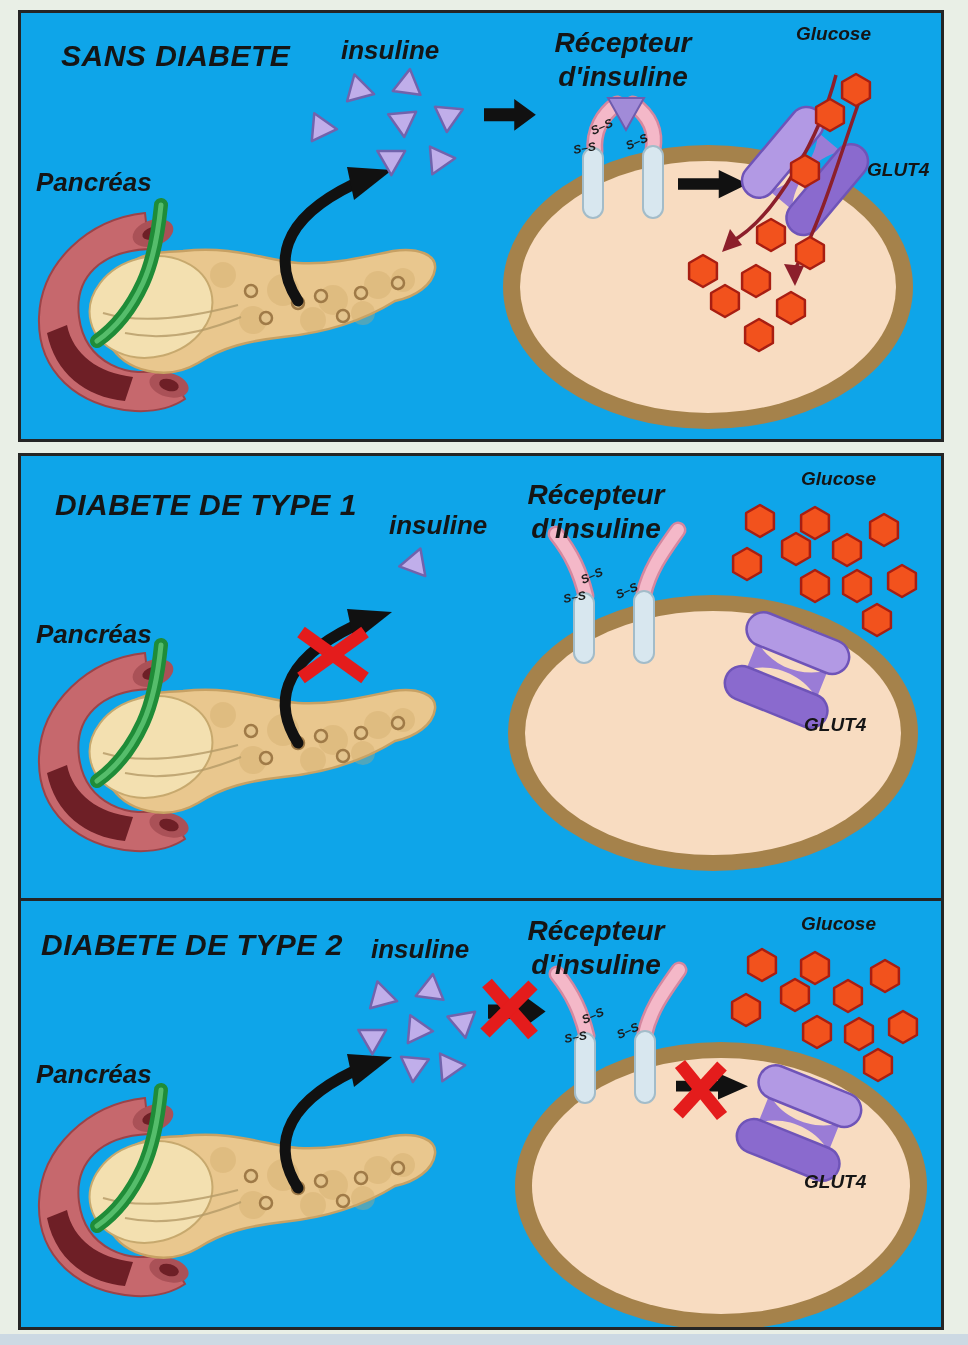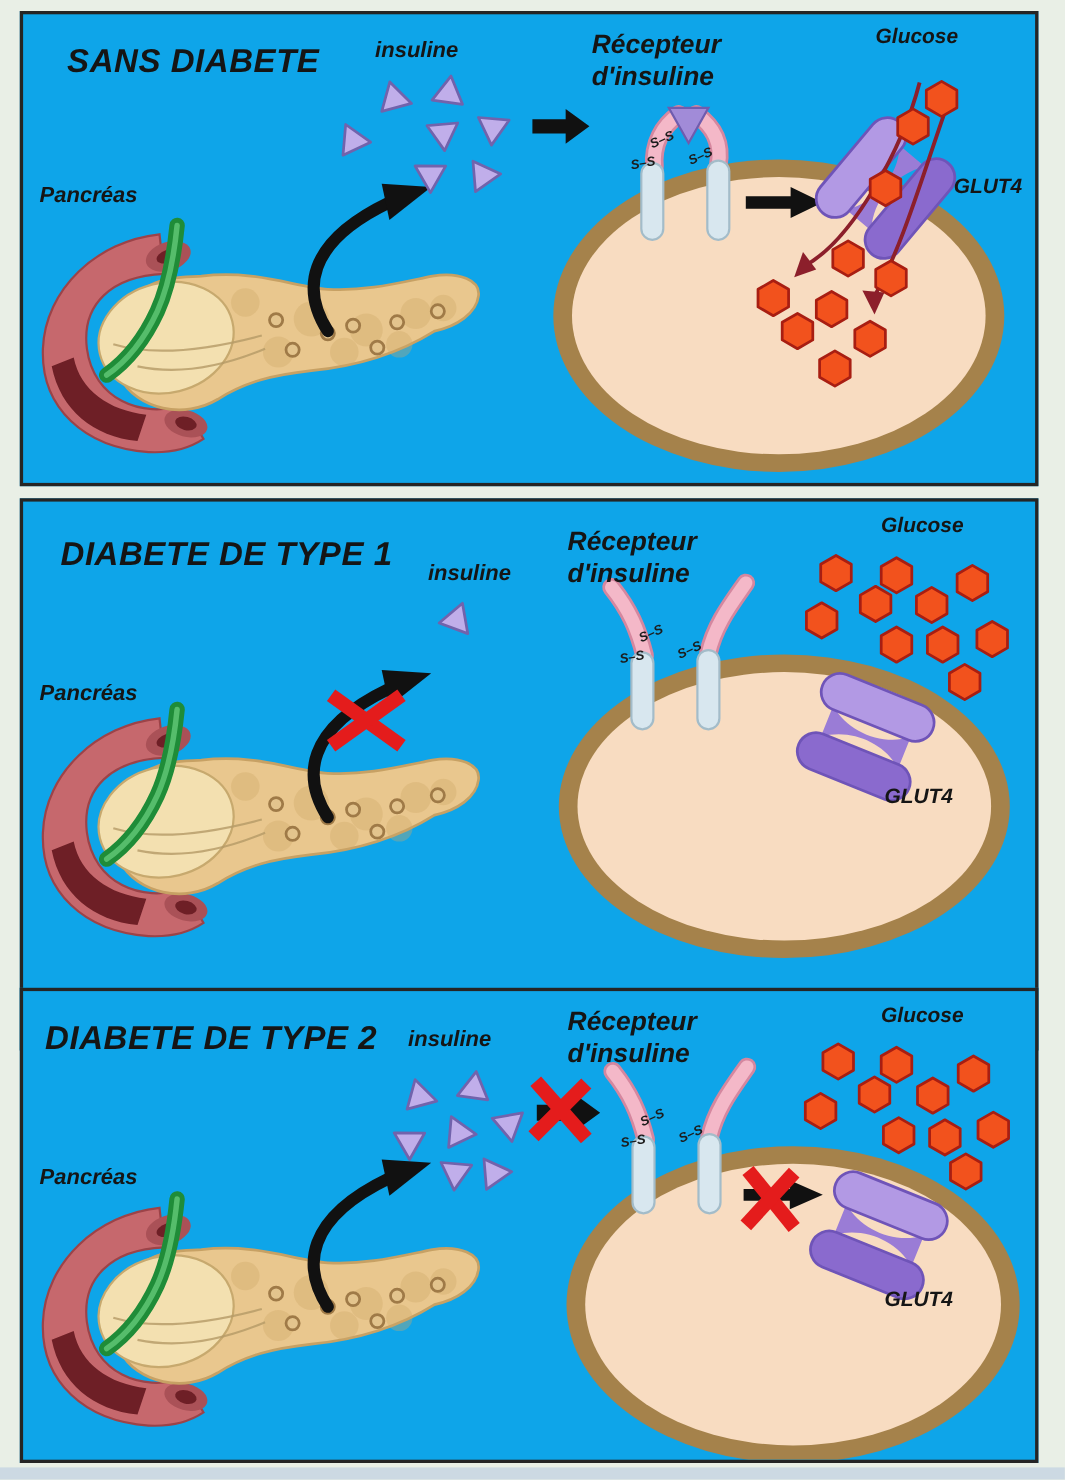--- a/index.html
+++ b/index.html
@@ -13,23 +13,23 @@
     position:absolute;left:18px;width:926px;
     box-sizing:border-box;
     background:#0ea5e9;
     border:3px solid #252525;
     overflow:hidden;
     font-style:italic;
   }
   .panel svg.art{position:absolute;left:0;top:0;display:block;}
   .lbl{position:absolute;color:#151515;white-space:nowrap;z-index:5;}
   .title{font-size:30px;font-weight:bold;letter-spacing:0.5px;}
-  .big{font-size:20px;font-weight:bold;}
+  .big{font-size:26px;font-weight:bold;}
   .med{font-size:19px;font-weight:600;}
-  .receptor-lbl{position:absolute;font-size:24px;font-weight:bold;line-height:1.22;color:#151515;z-index:5;}
+  .receptor-lbl{position:absolute;text-align:center;font-size:28px;font-weight:bold;line-height:1.22;color:#151515;z-index:5;}
   .footer-strip{position:absolute;left:0;top:1334px;width:968px;height:11px;background:#ccd9e3;}
   .ss{font-size:12px;font-weight:bold;fill:#1c1c1c;}
 </style>
 </head>
 <body>
 
 <svg style="position:absolute;width:0;height:0" aria-hidden="true">
   <defs>
     <g id="pancreas-shape">
       <path d="M 112,8 C 55,14 8,58 6,112 C 4,166 44,202 102,206 C 122,207 140,202 152,194 L 134,163 C 96,176 52,158 46,112 C 41,72 68,46 116,44 Z" fill="#c6686d" stroke="#9c4348" stroke-width="2"></path>

